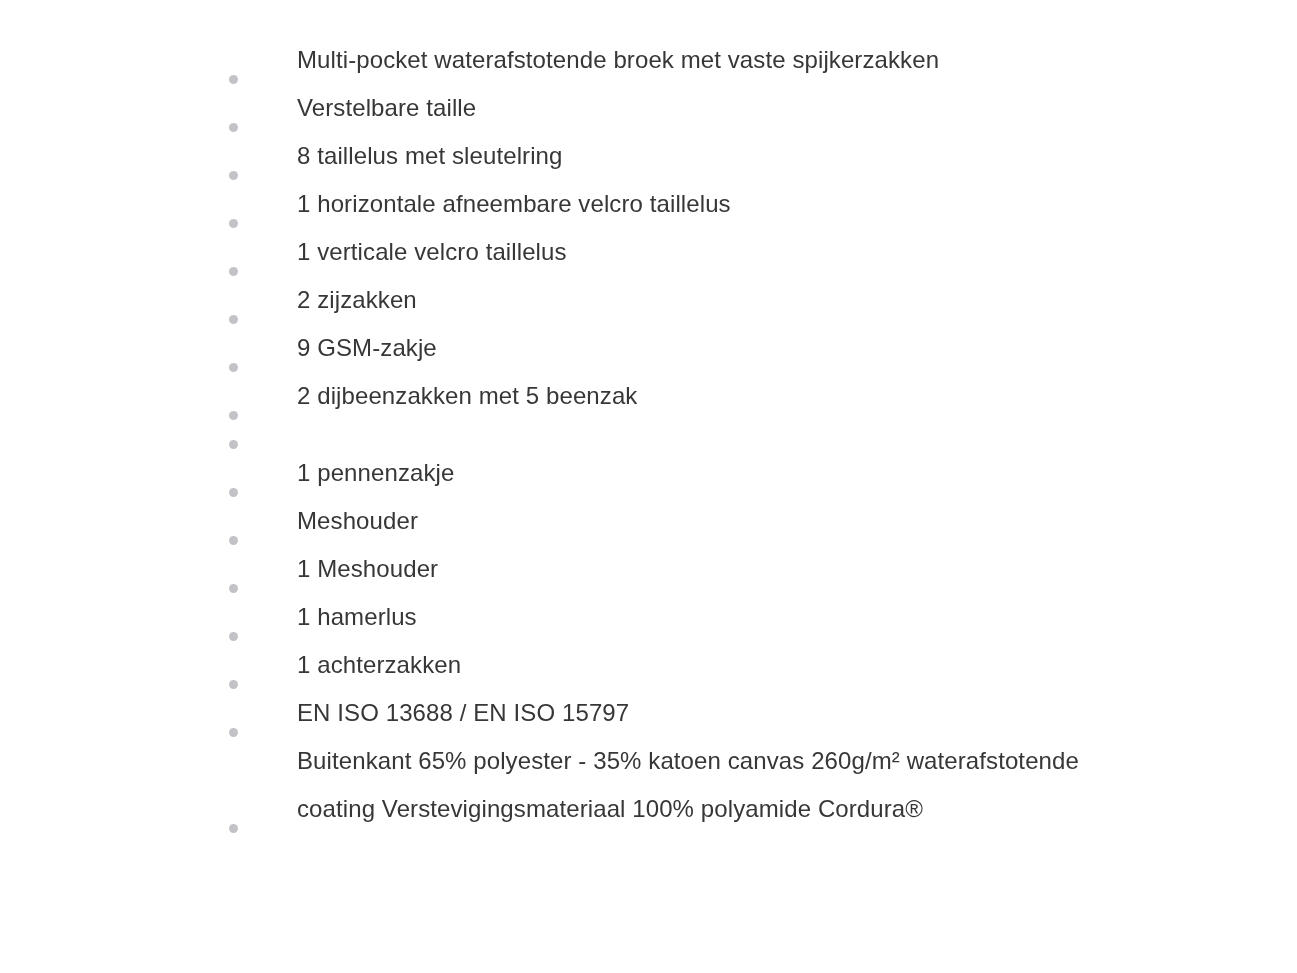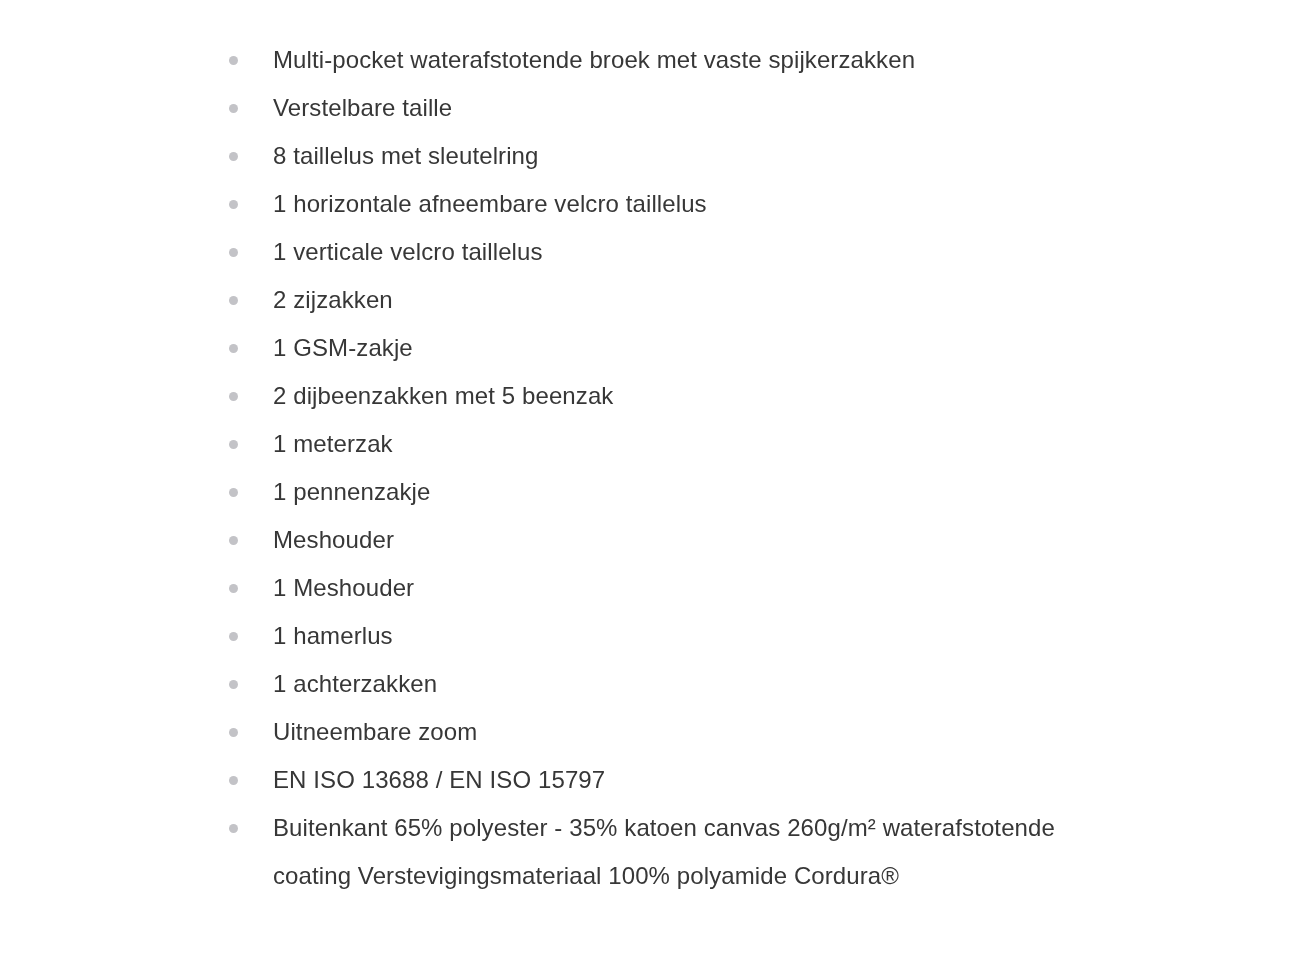--- a/index.html
+++ b/index.html
@@ -19,21 +19,22 @@
     list-style: none;
     margin: 0;
     padding: 0;
     position: absolute;
     left: 229px;
     top: 36px;
     width: 900px;
   }
   ul.feature-list li {
     display: flex;
-    align-items: flex-start;
+    align-items: flex-end;
+    gap: 24px;
   }
   .bullet {
     flex: 0 0 auto;
     width: 9px;
     height: 9px;
     border-radius: 50%;
     background: #c3c3c7;
     margin-top: 20px;
     margin-right: 35px;
   }
@@ -68,29 +69,28 @@
     <li>
     <span class="bullet"></span>
     <span class="item-text">1 verticale velcro taillelus</span>
   </li>
     <li>
     <span class="bullet"></span>
     <span class="item-text">2 zijzakken</span>
   </li>
     <li>
     <span class="bullet"></span>
-    <span class="item-text">1 GSM-zakje</span>
+    <span class="item-text">9 GSM-zakje</span>
   </li>
     <li>
     <span class="bullet"></span>
     <span class="item-text">2 dijbeenzakken met 5 beenzak</span>
   </li>
     <li>
     <span class="bullet"></span>
-    <span class="item-text">1 meterzak</span>
   </li>
     <li>
     <span class="bullet"></span>
     <span class="item-text">1 pennenzakje</span>
   </li>
     <li>
     <span class="bullet"></span>
     <span class="item-text">Meshouder</span>
   </li>
     <li>
@@ -100,23 +100,19 @@
     <li>
     <span class="bullet"></span>
     <span class="item-text">1 hamerlus</span>
   </li>
     <li>
     <span class="bullet"></span>
     <span class="item-text">1 achterzakken</span>
   </li>
     <li>
     <span class="bullet"></span>
-    <span class="item-text">Uitneembare zoom</span>
-  </li>
-    <li>
-    <span class="bullet"></span>
     <span class="item-text">EN ISO 13688 / EN ISO 15797</span>
   </li>
     <li>
     <span class="bullet"></span>
     <span class="item-text">Buitenkant 65% polyester - 35% katoen canvas 260g/m² waterafstotende coating Verstevigingsmateriaal 100% polyamide Cordura®</span>
   </li>
   </ul>
 
 </body></html>

